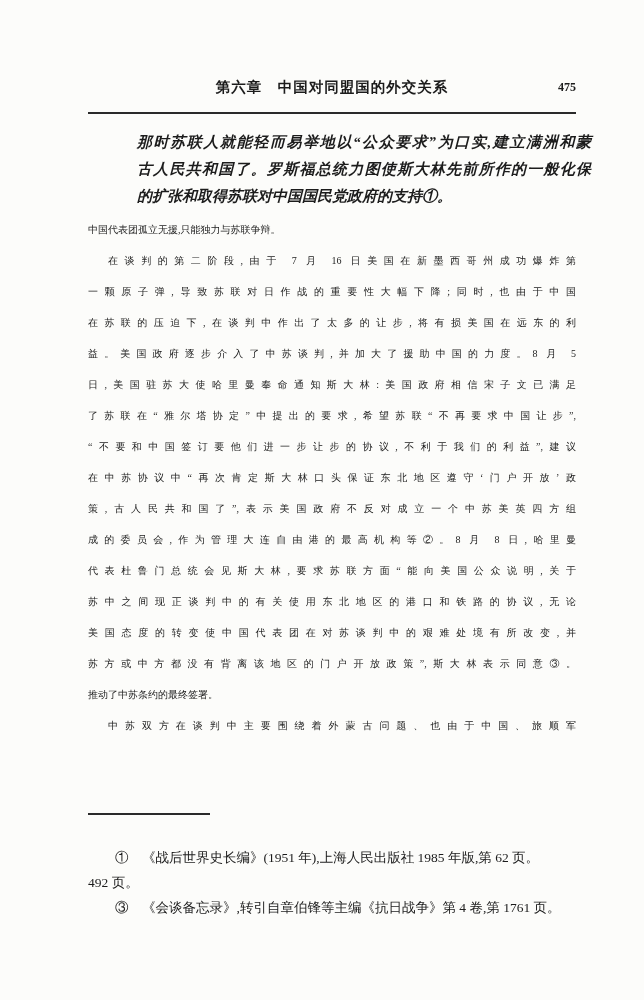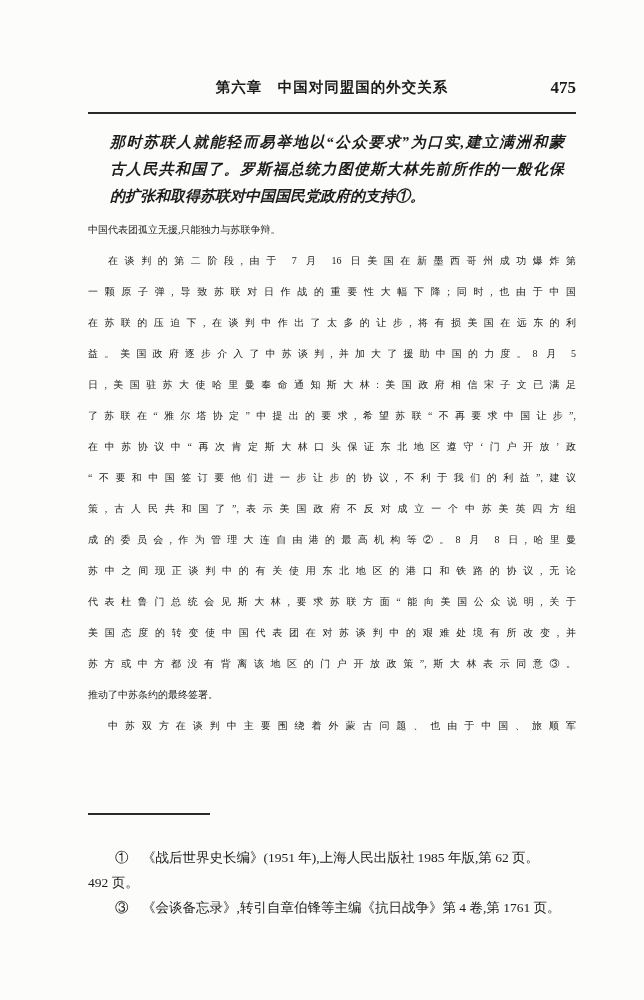--- a/index.html
+++ b/index.html
@@ -31,21 +31,21 @@
     text-align: center;
     font-size: 14.5px;
     font-weight: bold;
     letter-spacing: 1px;
     line-height: 19px;
   }
   .pagenum {
     position: absolute;
     right: 0;
     top: 0;
-    font-size: 17px;
+    font-size: 12px;
     font-weight: bold;
     line-height: 19px;
     margin-left: 32px;
   }
   .hrule {
     margin-top: 15px;
     width: 488px;
     height: 2px;
     background: #2a2a2a;
   }
@@ -53,21 +53,21 @@
   .line {
     text-align: justify;
     text-align-last: justify;
     white-space: nowrap;
   }
   .line.last { text-align-last: left; }
   .line.indent { text-indent: 2em; }
   
   .quote {
     margin-top: 15px;
-    margin-left: 22px;
+    margin-left: 49px;
     width: 454px;
     font-size: 15px;
     line-height: 27px;
     font-style: italic;
     font-weight: bold;
   }
   
   .body {
     margin-top: 4px;
     width: 488px;
@@ -110,26 +110,26 @@
     <div class="para">
         <div class="line last">中国代表团孤立无援,只能独力与苏联争辩。</div>
       </div>
     <div class="para">
         <div class="line indent">在谈判的第二阶段,由于 7 月 16 日美国在新墨西哥州成功爆炸第</div>
         <div class="line">一颗原子弹,导致苏联对日作战的重要性大幅下降;同时,也由于中国</div>
         <div class="line">在苏联的压迫下,在谈判中作出了太多的让步,将有损美国在远东的利</div>
         <div class="line">益。美国政府逐步介入了中苏谈判,并加大了援助中国的力度。8 月 5</div>
         <div class="line">日,美国驻苏大使哈里曼奉命通知斯大林:美国政府相信宋子文已满足</div>
         <div class="line">了苏联在“雅尔塔协定”中提出的要求,希望苏联“不再要求中国让步”,</div>
+        <div class="line">“不要和中国签订要他们进一步让步的协议,不利于我们的利益”,建议</div>
         <div class="line">在中苏协议中“再次肯定斯大林口头保证东北地区遵守‘门户开放’政</div>
-        <div class="line">“不要和中国签订要他们进一步让步的协议,不利于我们的利益”,建议</div>
         <div class="line">策,古人民共和国了”,表示美国政府不反对成立一个中苏美英四方组</div>
         <div class="line">成的委员会,作为管理大连自由港的最高机构等②。8 月 8 日,哈里曼</div>
+        <div class="line">代表杜鲁门总统会见斯大林,要求苏联方面“能向美国公众说明,关于</div>
         <div class="line">苏中之间现正谈判中的有关使用东北地区的港口和铁路的协议,无论</div>
-        <div class="line">代表杜鲁门总统会见斯大林,要求苏联方面“能向美国公众说明,关于</div>
         <div class="line">美国态度的转变使中国代表团在对苏谈判中的艰难处境有所改变,并</div>
         <div class="line">苏方或中方都没有背离该地区的门户开放政策”,斯大林表示同意③。</div>
         <div class="line last">推动了中苏条约的最终签署。</div>
       </div>
     <div class="para">
         <div class="line indent">中苏双方在谈判中主要围绕着外蒙古问题、也由于中国、旅顺军</div>
       </div>
   </div>
 
   <div class="fnrule"></div>

